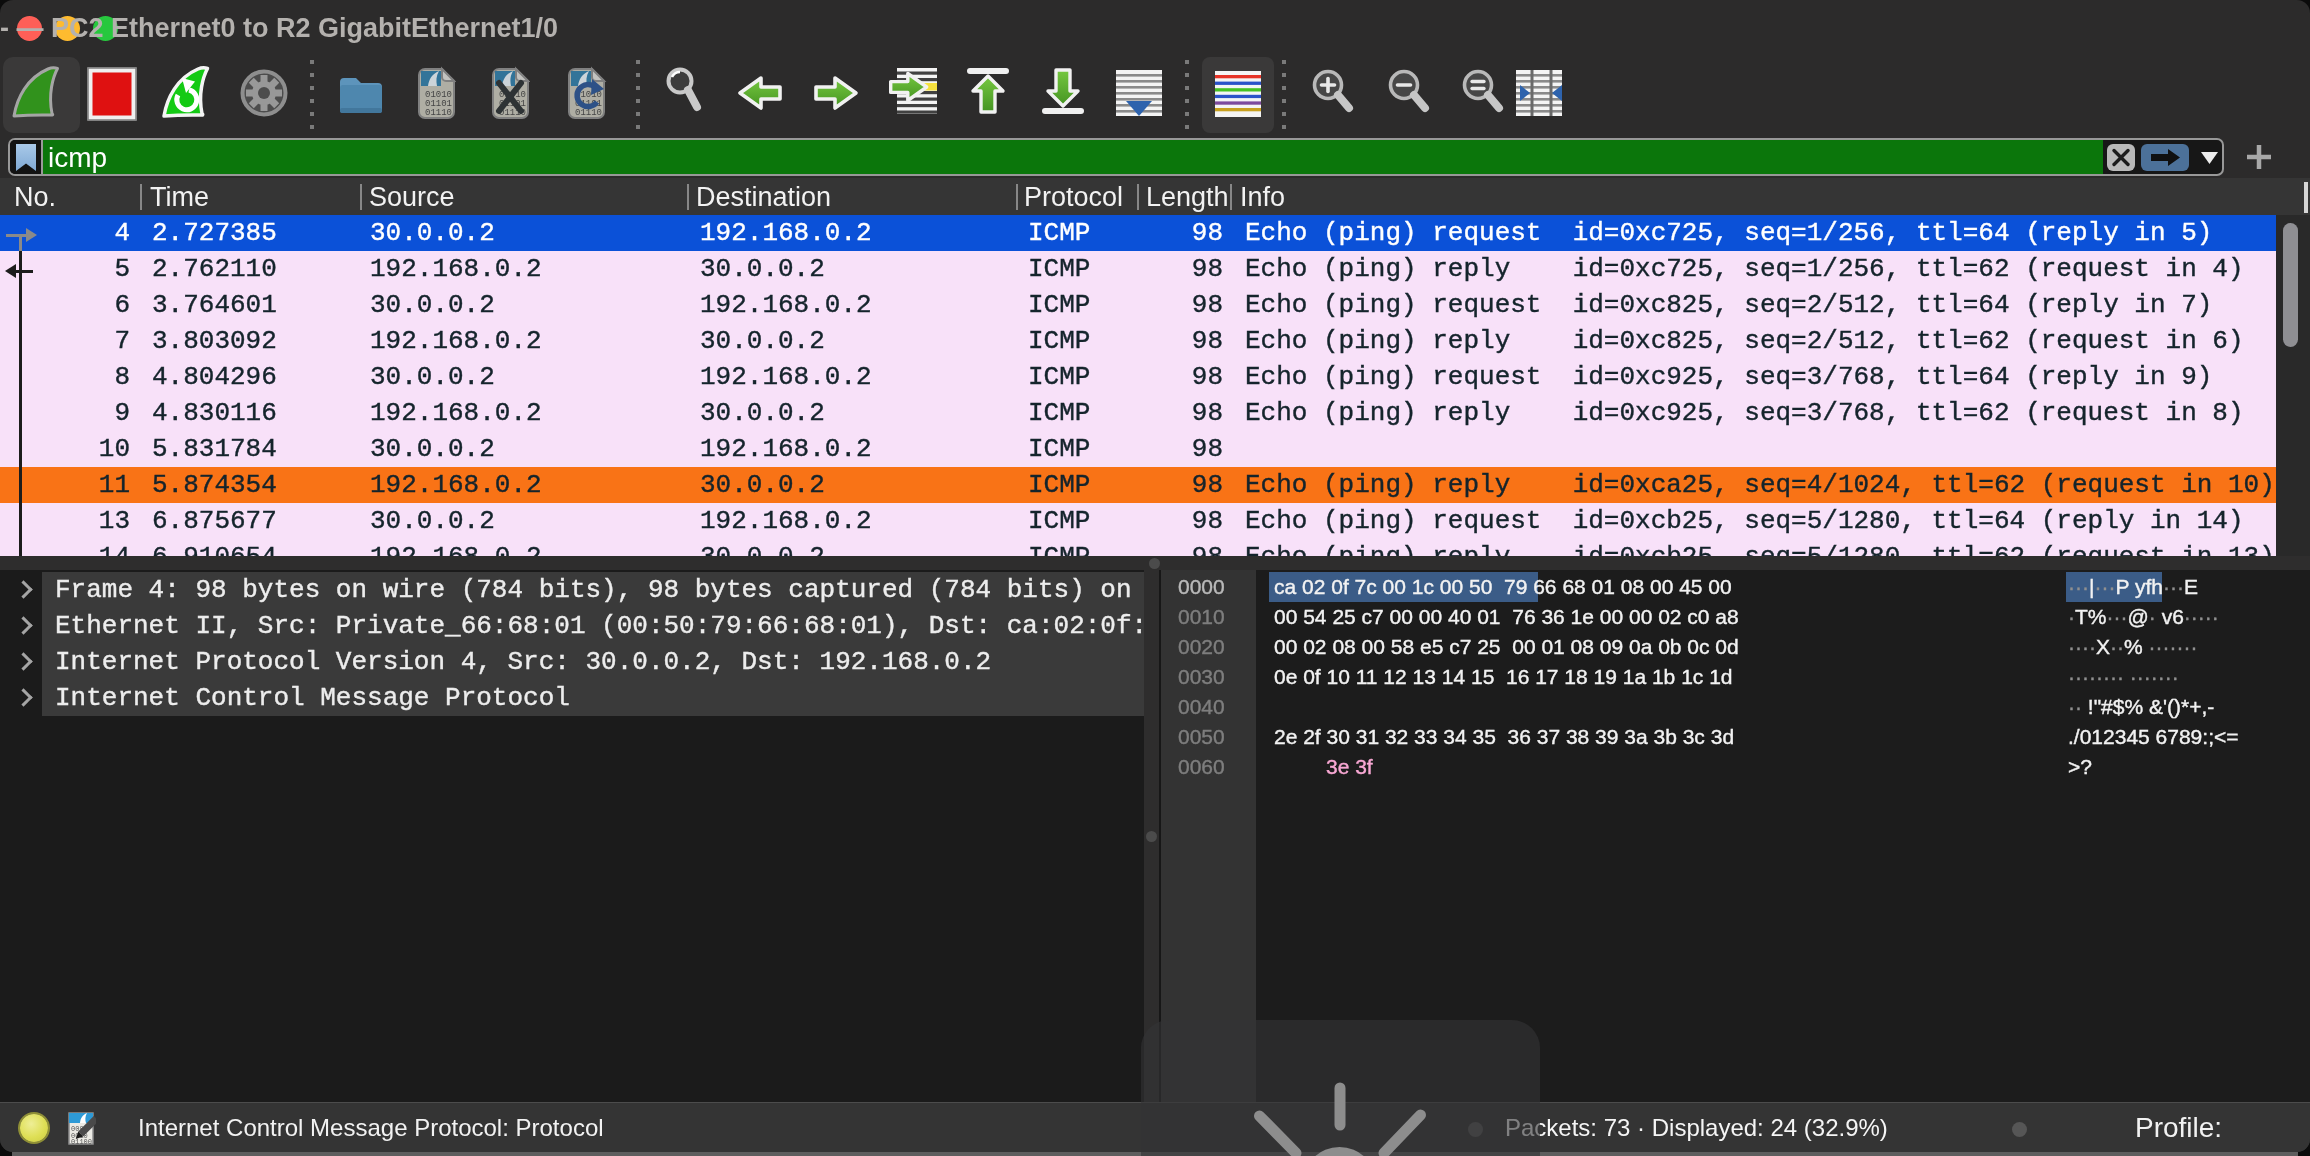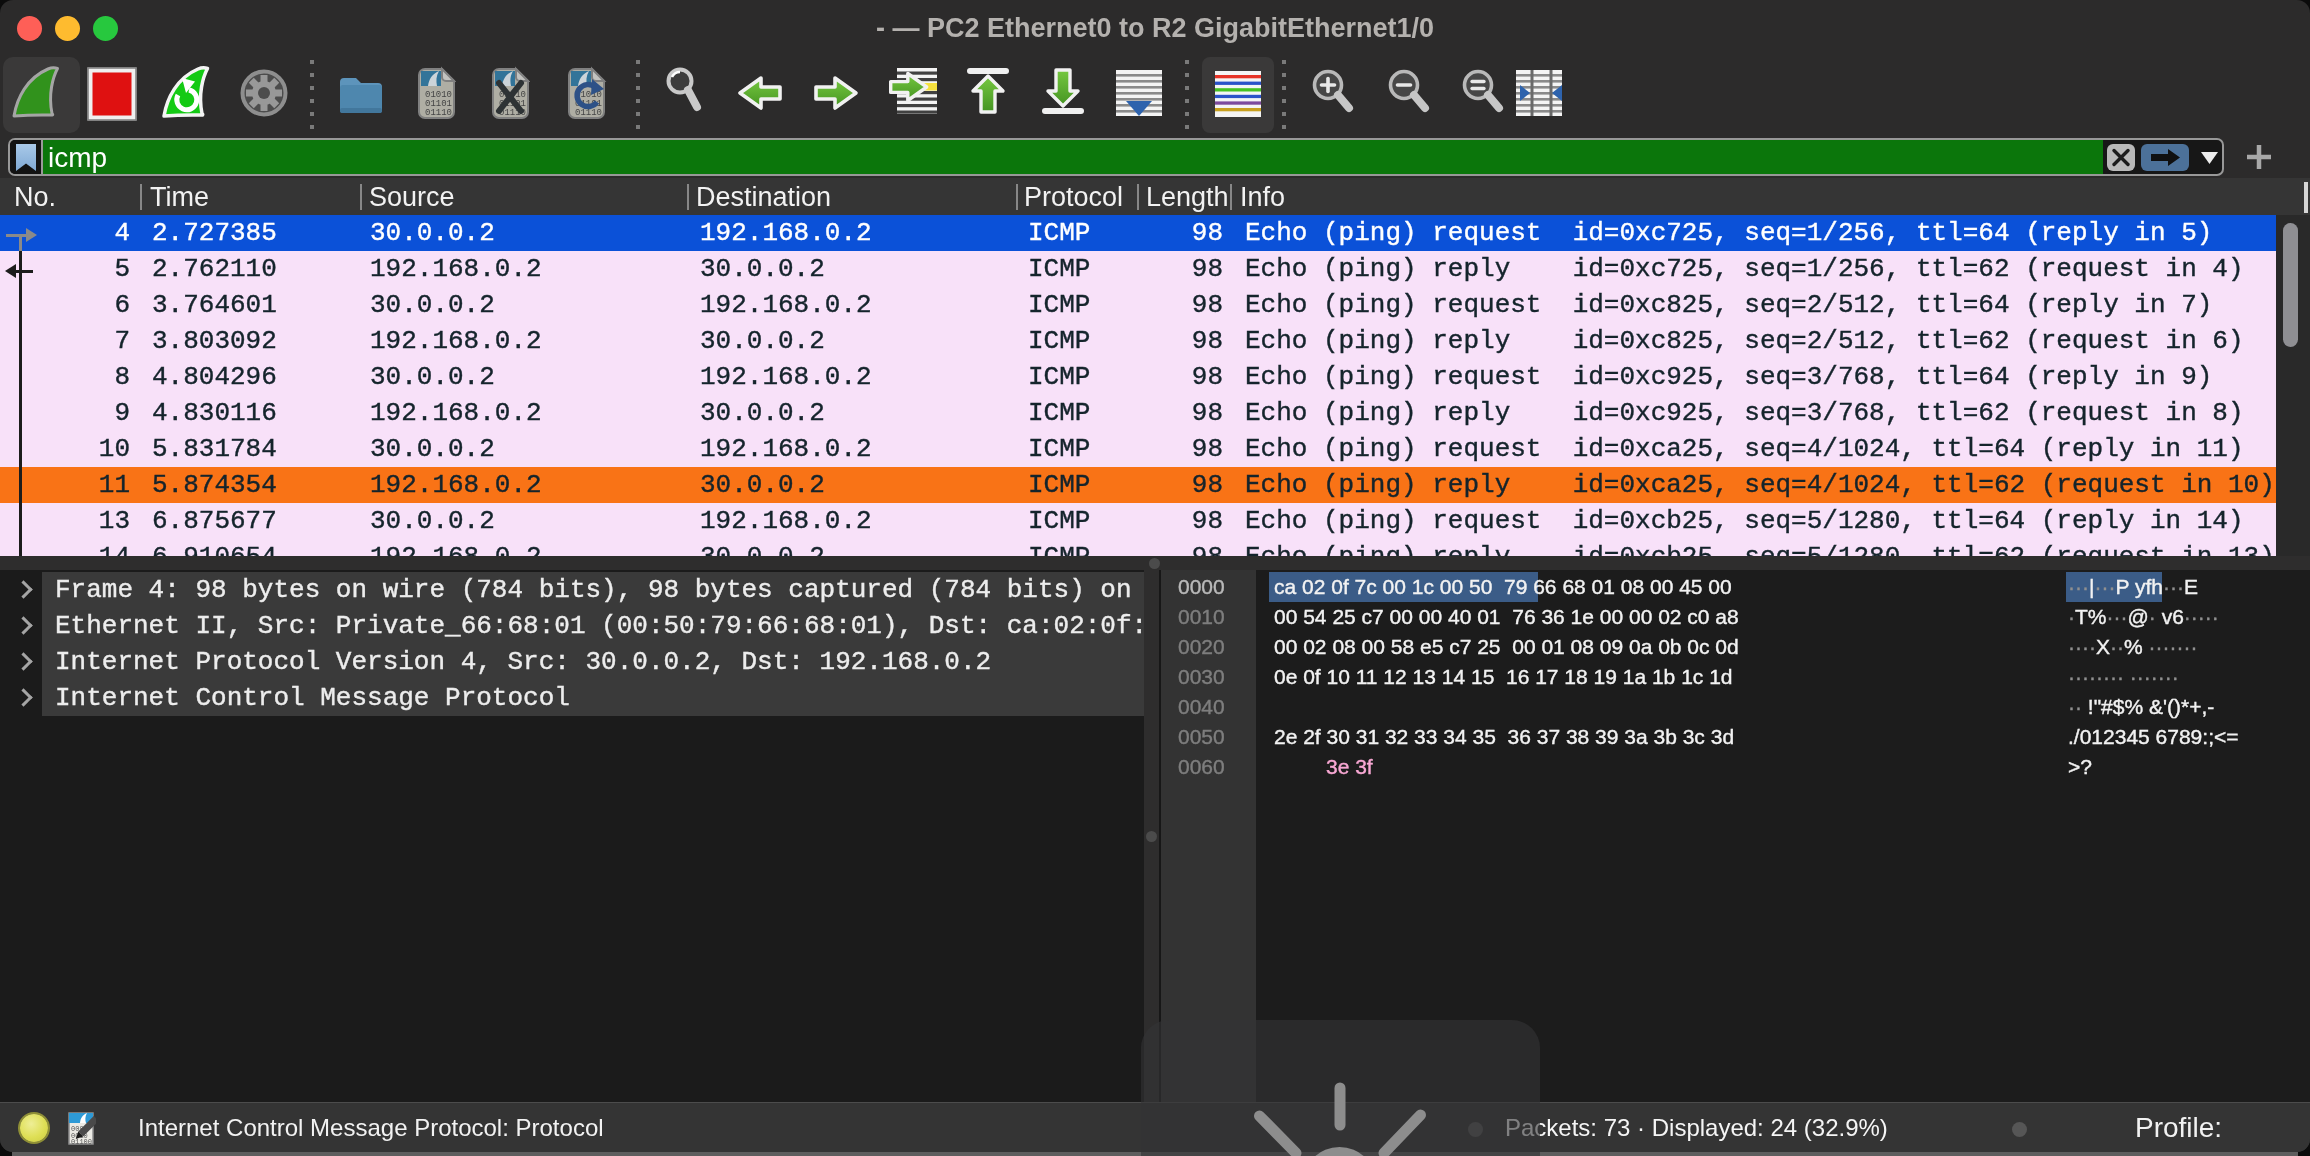--- a/index.html
+++ b/index.html
@@ -23,21 +23,21 @@
 .drow{position:absolute;left:42px;width:1102px;height:36px;background:#3a3a3a;overflow:hidden}
 .drow .t{position:absolute;left:13px;top:0;height:36px;line-height:37px;font-size:26px;color:#ededed;font-family:"Liberation Mono",monospace;white-space:pre}
 .chev{position:absolute;width:13px;height:13px;border-top:3px solid #a5a5a5;border-right:3px solid #a5a5a5;transform:rotate(45deg);transform-origin:center}
 .hexrow{position:absolute;height:30px;line-height:30px;font-size:21px;font-family:Liberation Sans, sans-serif;white-space:pre}
 </style></head><body>
 <div id="win">
 
 <div class="tl" style="left:17px;background:#fe5f57"></div>
 <div class="tl" style="left:55px;background:#febb2f"></div>
 <div class="tl" style="left:93px;background:#27c83e"></div>
-<div class="abs" style="left:0;right:0;top:13px;text-align:center;font-size:27px;font-weight:bold;color:#b4b1ae;letter-spacing:0px">- — PC2 Ethernet0 to R2 GigabitEthernet1/0</div>
+<div class="abs" style="left:0;right:0;top:13px;text-align:left;font-size:27px;font-weight:bold;color:#b4b1ae;letter-spacing:0px">- — PC2 Ethernet0 to R2 GigabitEthernet1/0</div>
 <svg width="0" height="0" style="position:absolute">
       <defs>
 <linearGradient id="gg" x1="0" y1="0" x2="0" y2="1">
 <stop offset="0" stop-color="#76c840"></stop>
           <stop offset="1" stop-color="#459422"></stop>
         </linearGradient>
 <linearGradient id="bm" x1="0" y1="0" x2="0" y2="1">
 <stop offset="0" stop-color="#a9c9e9"></stop>
           <stop offset="1" stop-color="#7fa9d4"></stop>
         </linearGradient>
@@ -295,21 +295,20 @@
         <span class="c-len">98</span>
 <span class="c-info">Echo (ping) reply    id=0xc925, seq=3/768, ttl=62 (request in 8)</span>
 </div>
 <div class="prow" style="top:216px;background:#f8e1f9;color:#15242c">
 <span class="c-num">10</span>
         <span class="c-time">5.831784</span>
         <span class="c-src">30.0.0.2</span>
         <span class="c-dst">192.168.0.2</span>
         <span class="c-pro">ICMP</span>
         <span class="c-len">98</span>
-<span class="c-info">Echo (ping) request  id=0xca25, seq=4/1024, ttl=64 (reply in 11)</span>
 </div>
 <div class="prow" style="top:252px;background:#f97316;color:#15242c">
 <span class="c-num">11</span>
         <span class="c-time">5.874354</span>
         <span class="c-src">192.168.0.2</span>
         <span class="c-dst">30.0.0.2</span>
         <span class="c-pro">ICMP</span>
         <span class="c-len">98</span>
 <span class="c-info">Echo (ping) reply    id=0xca25, seq=4/1024, ttl=62 (request in 10)</span>
 </div>

